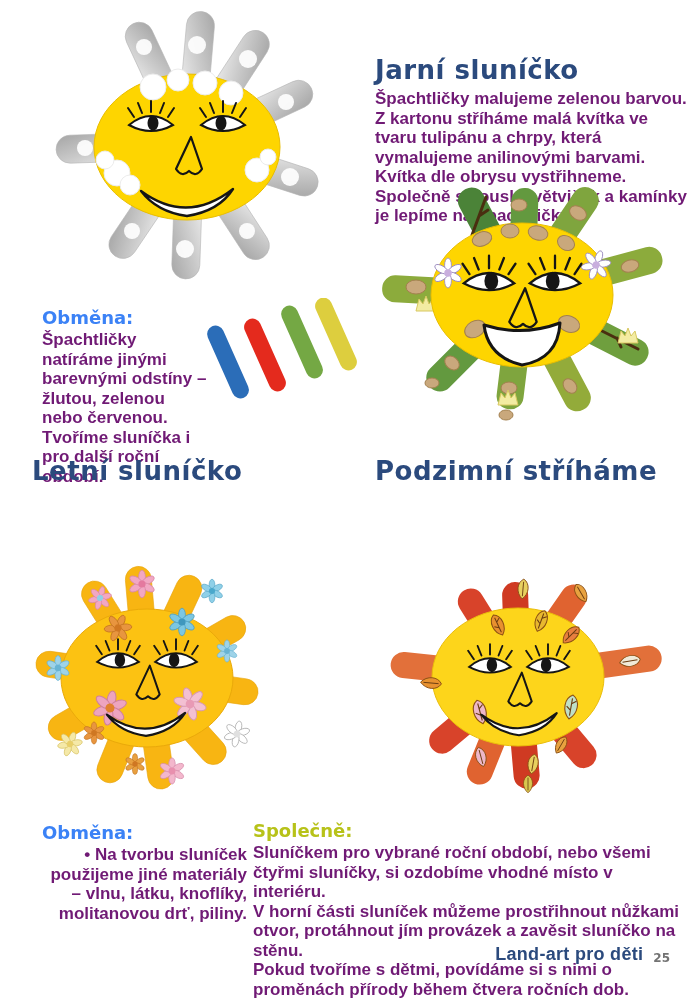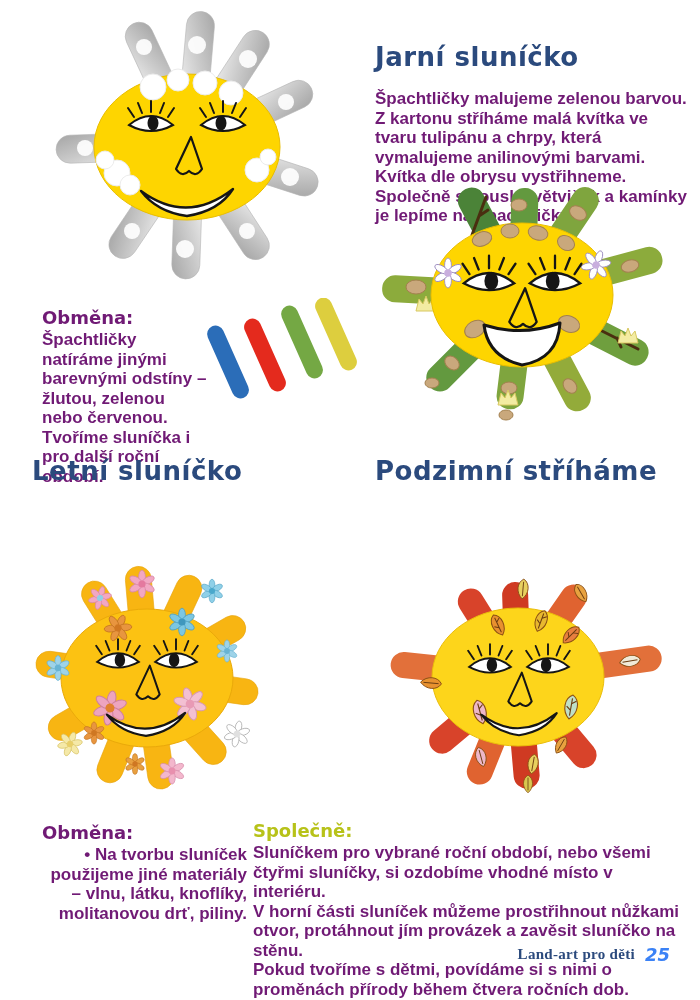--- a/index.html
+++ b/index.html
@@ -4,28 +4,28 @@
 <style>
   html,body{margin:0;padding:0;background:#fff;}
   .page{position:relative;width:700px;height:1000px;background:#ffffff;overflow:hidden;
         font-family:"Liberation Sans", sans-serif;}
   .sun-title{position:absolute;font-family:"DejaVu Sans", sans-serif;font-weight:700;
         font-size:26px;letter-spacing:.5px;color:#2b4a7d;}
   .body-text{position:absolute;font-size:17px;line-height:19.5px;color:#701a75;
         white-space:pre-line;font-weight:bold;}
   .sub-title{position:absolute;font-family:"DejaVu Sans", sans-serif;font-weight:700;
         font-size:18px;}
-  .orange{color:#701a75;}
+  .orange{color:#3b82f6;}
   .lime{color:#b7c219;}
   figure{position:absolute;margin:0;padding:0;}
   .footer{position:absolute;left:430px;top:944px;width:240px;text-align:right;}
-  .footer .book{font-family:Liberation Serif, serif;font-weight:700;font-size:15px;
+  .footer .book{font-family:Liberation Sans, sans-serif;font-weight:700;font-size:18px;
         color:#2b4a7d;letter-spacing:.3px;text-align:center;}
-  .footer .num{font-family:"DejaVu Sans", sans-serif;font-weight:600;font-size:18px;
-        color:#3b82f6;margin-left:10px;vertical-align:-2px;font-style:italic;}
+  .footer .num{font-family:"DejaVu Sans", sans-serif;font-weight:600;font-size:12px;
+        color:#737373;margin-left:10px;vertical-align:-2px;}
 </style>
 </head>
 <body>
 
 <div class="page">
 
   <figure style="left:35px;top:5px;">
     <svg width="305" height="290" viewBox="0 0 305 290">
       <defs>
         <linearGradient id="wsil" x1="0" y1="0" x2="1" y2="1">
@@ -82,21 +82,21 @@
       </g>
       <g transform="translate(154,148)">
         <path d="M2,-16 L13,16 Q7,25 0,18 Q-7,25 -13,16 Z" fill="none" stroke="#151515" stroke-width="2.2" stroke-linejoin="round"></path>
       </g>
       <g transform="translate(152,190)">
         <path d="M-46,-4 Q0,30 46,-6 Q32,16 0,21 Q-30,17 -46,-4 Z" fill="#fff" stroke="#151515" stroke-width="2.4" stroke-linejoin="round"></path>
       </g>
     </svg>
   </figure>
 
-  <h2 class="sun-title" style="left:375px;top:20px;">Jarní sluníčko</h2>
+  <h2 class="sun-title" style="left:375px;top:33px;">Jarní sluníčko</h2>
   <p class="body-text" style="left:375px;top:72px;width:315px;">Špachtličky malujeme zelenou barvou. Z kartonu stříháme malá kvítka ve tvaru tulipánu a chrpy, která vymalujeme anilinovými barvami. Kvítka dle obrysu vystřihneme. Společně s kousky větviček a kamínky je lepíme na špachtličky.</p>
 
   <figure style="left:372px;top:183px;">
     <svg width="315" height="250" viewBox="0 0 315 250">
       <defs>
         <g id="spflw">
           <ellipse cx="0" cy="-7" rx="3.1" ry="6.6"></ellipse>
           <ellipse cx="0" cy="-7" rx="3.1" ry="6.6" transform="rotate(60)"></ellipse>
           <ellipse cx="0" cy="-7" rx="3.1" ry="6.6" transform="rotate(120)"></ellipse>
           <ellipse cx="0" cy="-7" rx="3.1" ry="6.6" transform="rotate(180)"></ellipse>

